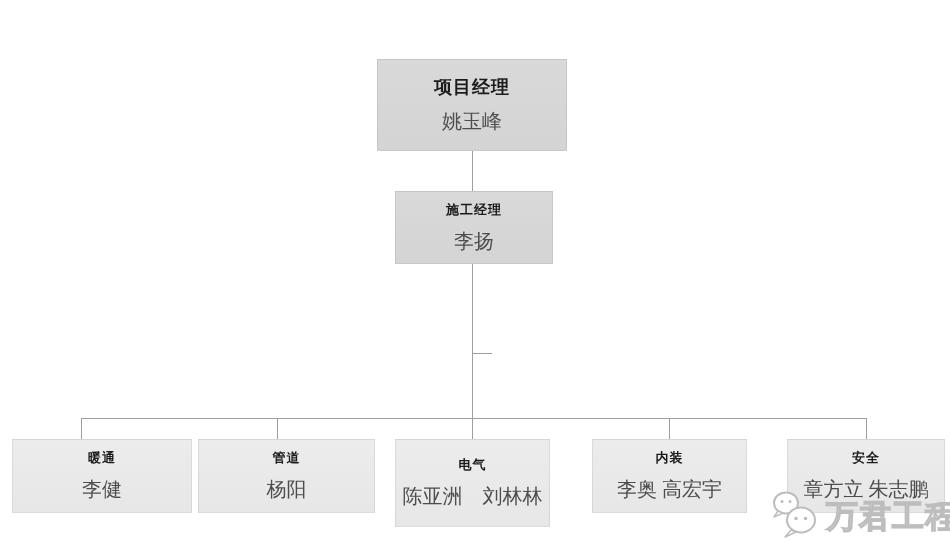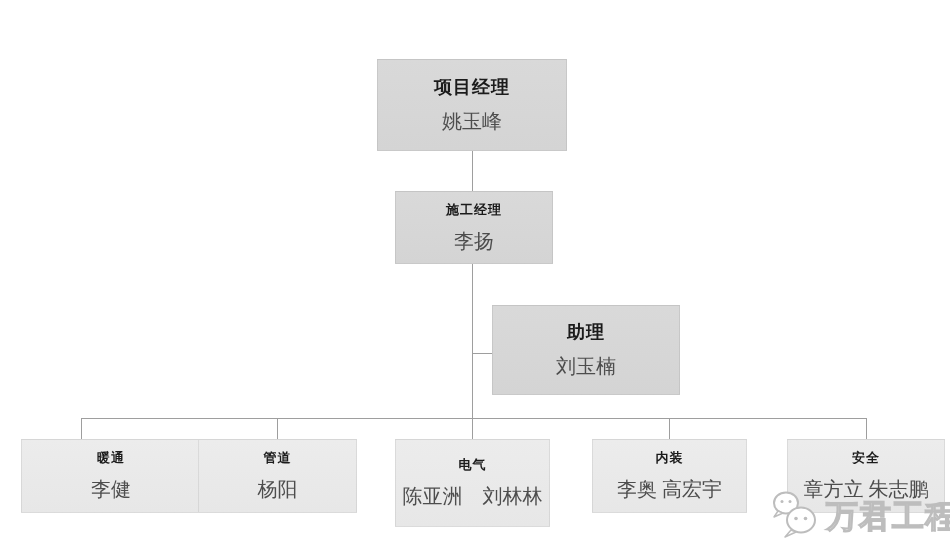--- a/index.html
+++ b/index.html
@@ -82,31 +82,27 @@
   <div class="node upper big" style="left:377px; top:51px; width:190px; height:92px;">
     <div class="title">项目经理</div>
     <div class="names">姚玉峰</div>
   </div>
 
   <div class="node upper" style="left:395px; top:183px; width:158px; height:73px;">
     <div class="title">施工经理</div>
     <div class="names">李扬</div>
   </div>
 
-  <div class="node upper big" style="left:492px; top:297px; width:188px; height:90px;">
-    <div class="title">助理</div>
-    <div class="names">刘玉楠</div>
-  </div>
 
-  <div class="node lower" style="left:21px; top:431px; width:180px; height:74px;">
+  <div class="node lower" style="left:12px; top:431px; width:180px; height:74px;">
     <div class="title">暖通</div>
     <div class="names">李健</div>
   </div>
 
-  <div class="node lower" style="left:198px; top:431px; width:159px; height:74px;">
+  <div class="node lower" style="left:198px; top:431px; width:177px; height:74px;">
     <div class="title">管道</div>
     <div class="names">杨阳</div>
   </div>
 
   <div class="node lower" style="left:395px; top:431px; width:155px; height:88px;">
     <div class="title">电气</div>
     <div class="names">陈亚洲　刘林林</div>
   </div>
 
   <div class="node lower" style="left:592px; top:431px; width:155px; height:74px;">

